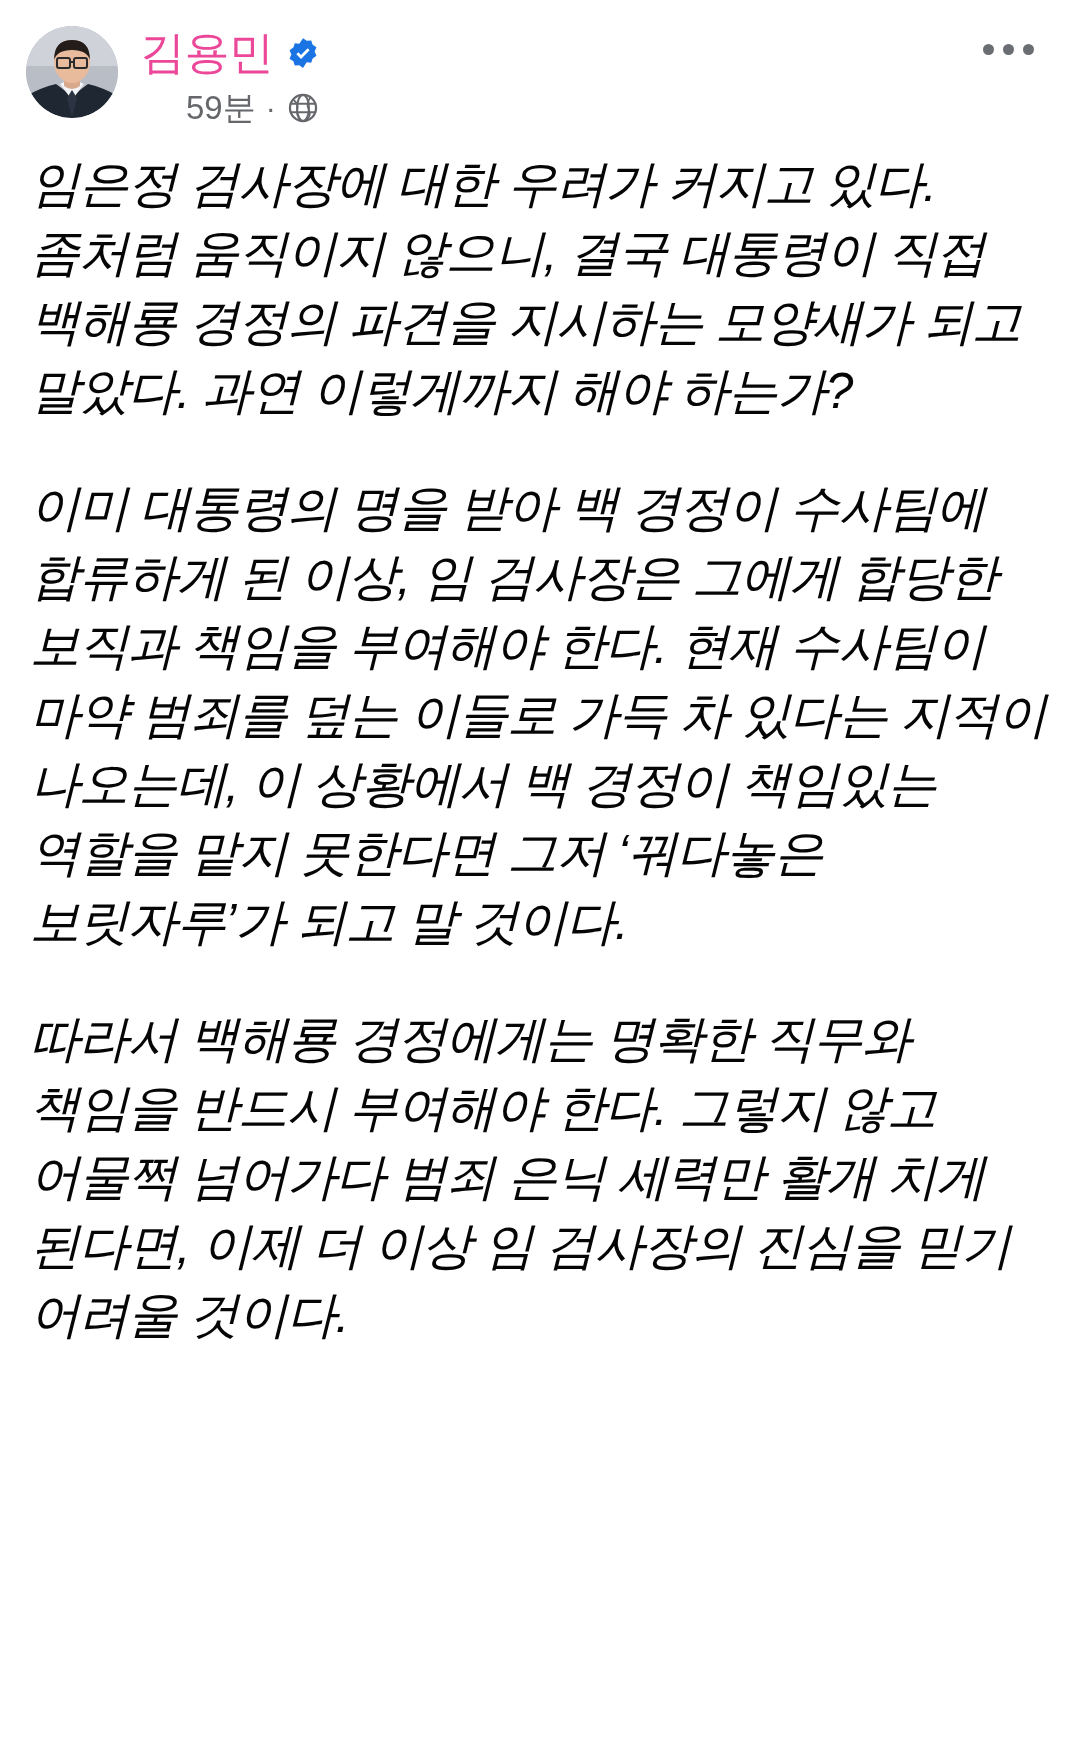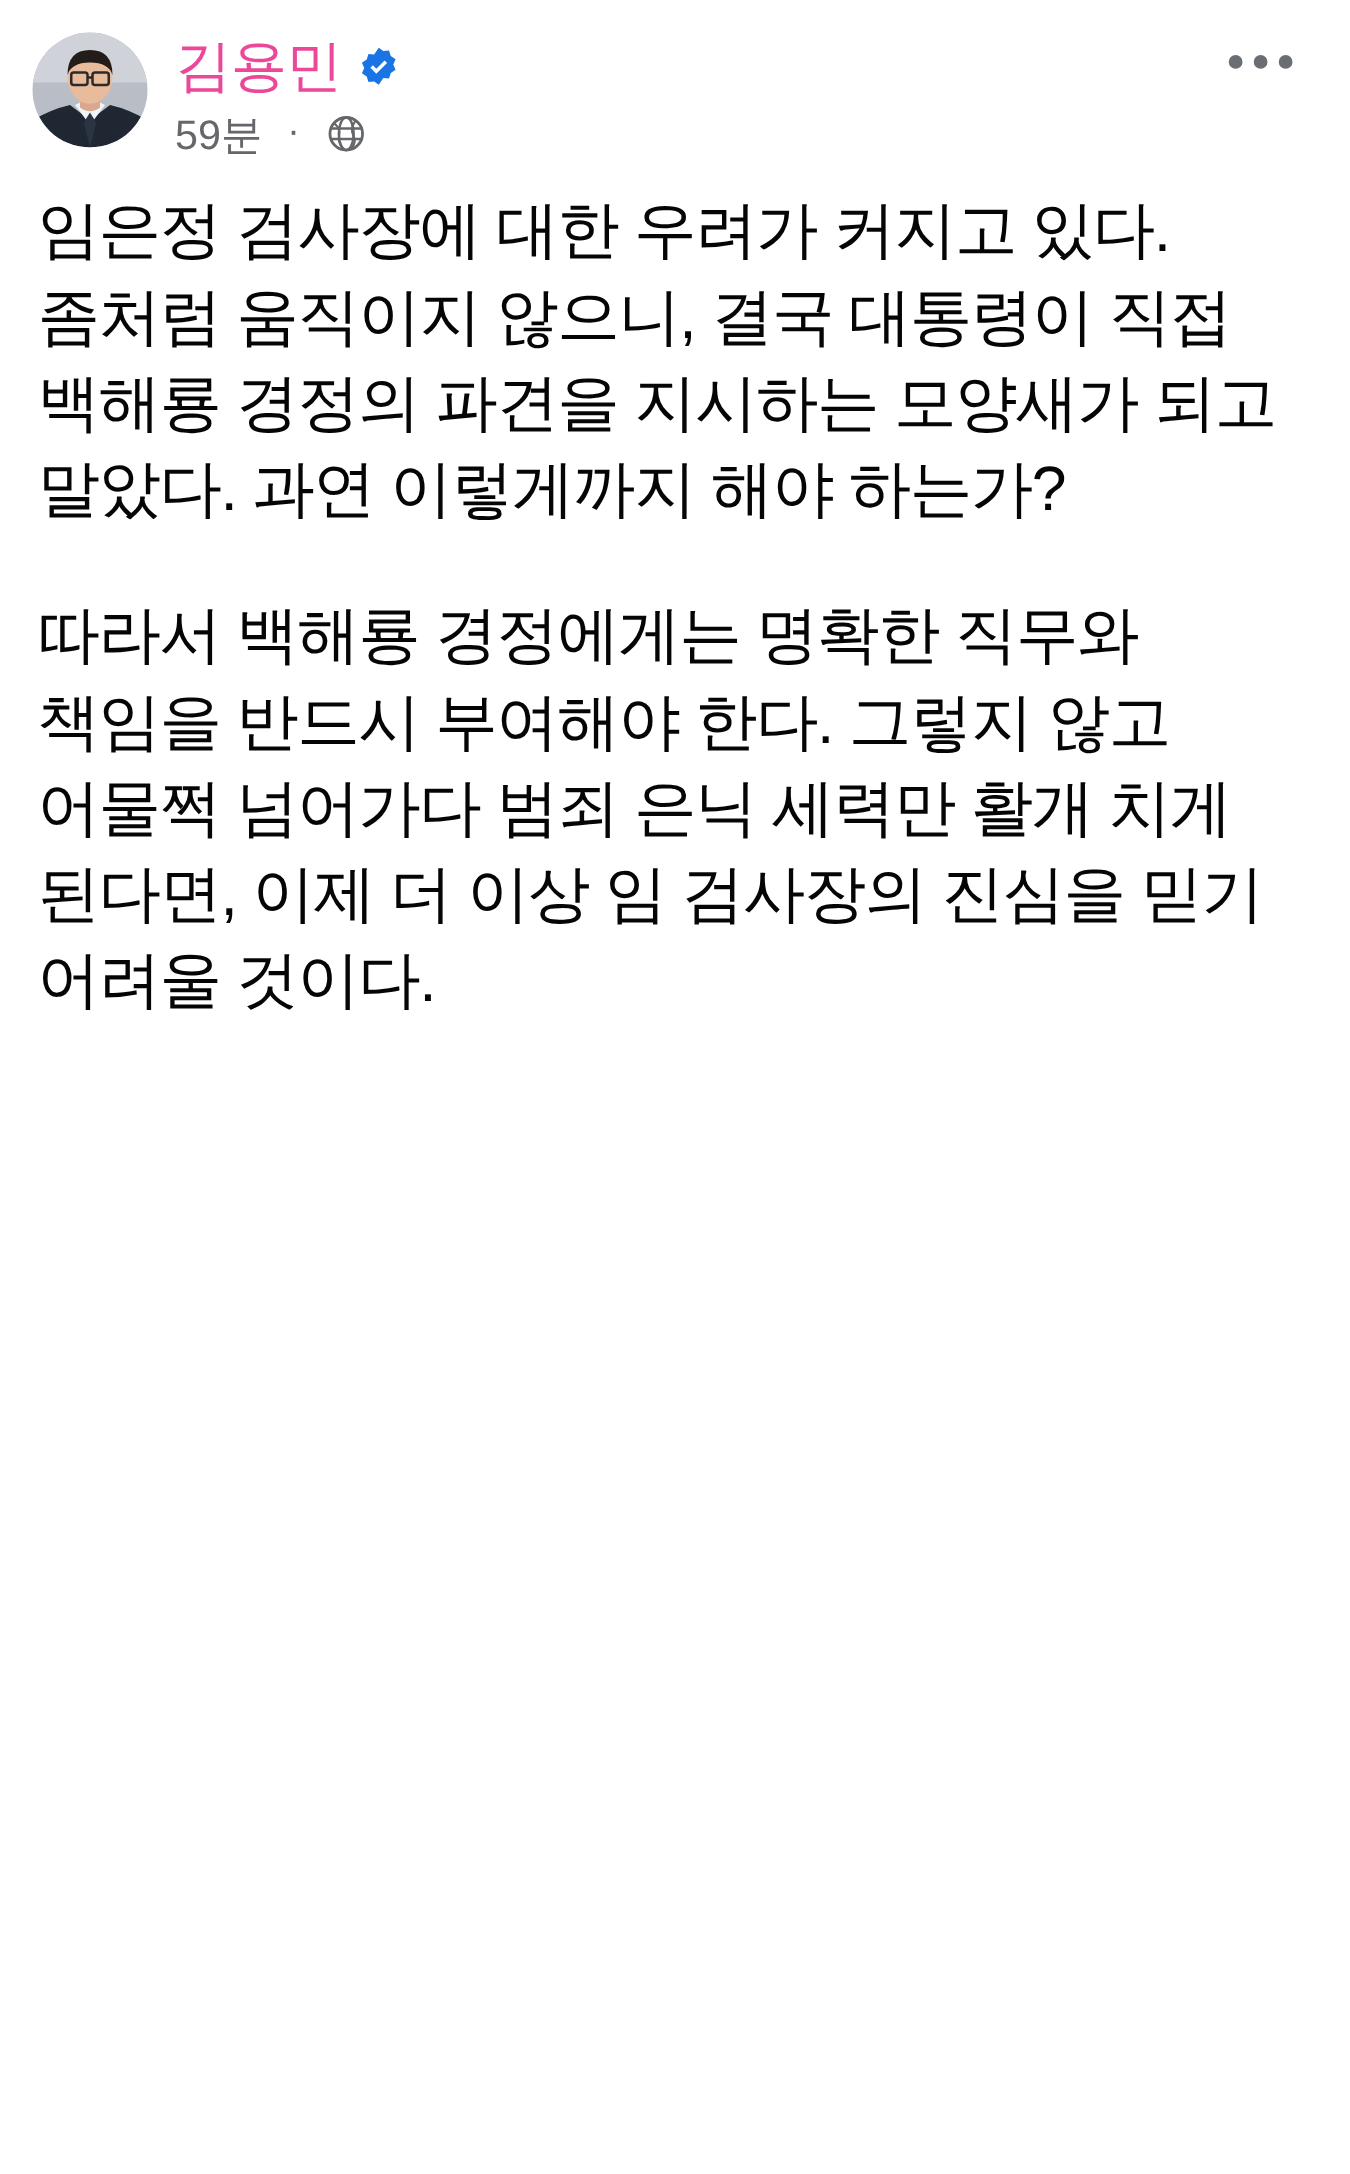--- a/index.html
+++ b/index.html
@@ -64,23 +64,24 @@
 
   .verified-badge {
     width: 34px;
     height: 34px;
     flex: 0 0 auto;
     display: inline-block;
   }
 
   .meta-row {
     display: flex;
-    align-items: flex-start;
-    gap: 20px;
+    align-items: center;
+    gap: 10px;
     margin-top: 12px;
+    margin-left: 46px;
   }
 
   .timestamp {
     font-size: 33px;
     color: #65676b;
     line-height: 1.1;
   }
 
   .meta-dot {
     font-size: 30px;
@@ -108,20 +109,21 @@
     width: 11px;
     height: 11px;
     border-radius: 50%;
     background: #6a6d72;
     display: block;
   }
 
   
   .post-body {
     padding: 18px 30px 0 30px;
+    font-style: italic;
   }
 
   .post-paragraph {
     font-size: 50px;
     line-height: 1.38;
     letter-spacing: -1.2px;
     color: #050505;
     margin: 0 0 48px 0;
     white-space: pre-wrap;
     word-break: keep-all;
@@ -196,16 +198,17 @@
     <div class="menu-dots">
       <span></span>
       <span></span>
       <span></span>
     </div>
 
   </div>
 
   <div class="post-body">
     <p class="post-paragraph">임은정 검사장에 대한 우려가 커지고 있다. 좀처럼 움직이지 않으니, 결국 대통령이 직접 백해룡 경정의 파견을 지시하는 모양새가 되고 말았다. 과연 이렇게까지 해야 하는가?</p>
+    <p class="post-paragraph">이미 대통령의 명을 받아 백 경정이 수사팀에 합류하게 된 이상, 임 검사장은 그에게 합당한 보직과 책임을 부여해야 한다. 현재 수사팀이 마약 범죄를 덮는 이들로 가득 차 있다는 지적이 나오는데, 이 상황에서 백 경정이 책임있는 역할을 맡지 못한다면 그저 ‘꿔다놓은 보릿자루’가 되고 말 것이다.</p>
     <p class="post-paragraph">따라서 백해룡 경정에게는 명확한 직무와 책임을 반드시 부여해야 한다. 그렇지 않고 어물쩍 넘어가다 범죄 은닉 세력만 활개 치게 된다면, 이제 더 이상 임 검사장의 진심을 믿기 어려울 것이다.</p>
   </div>
 
 </div>
 
 </body></html>

